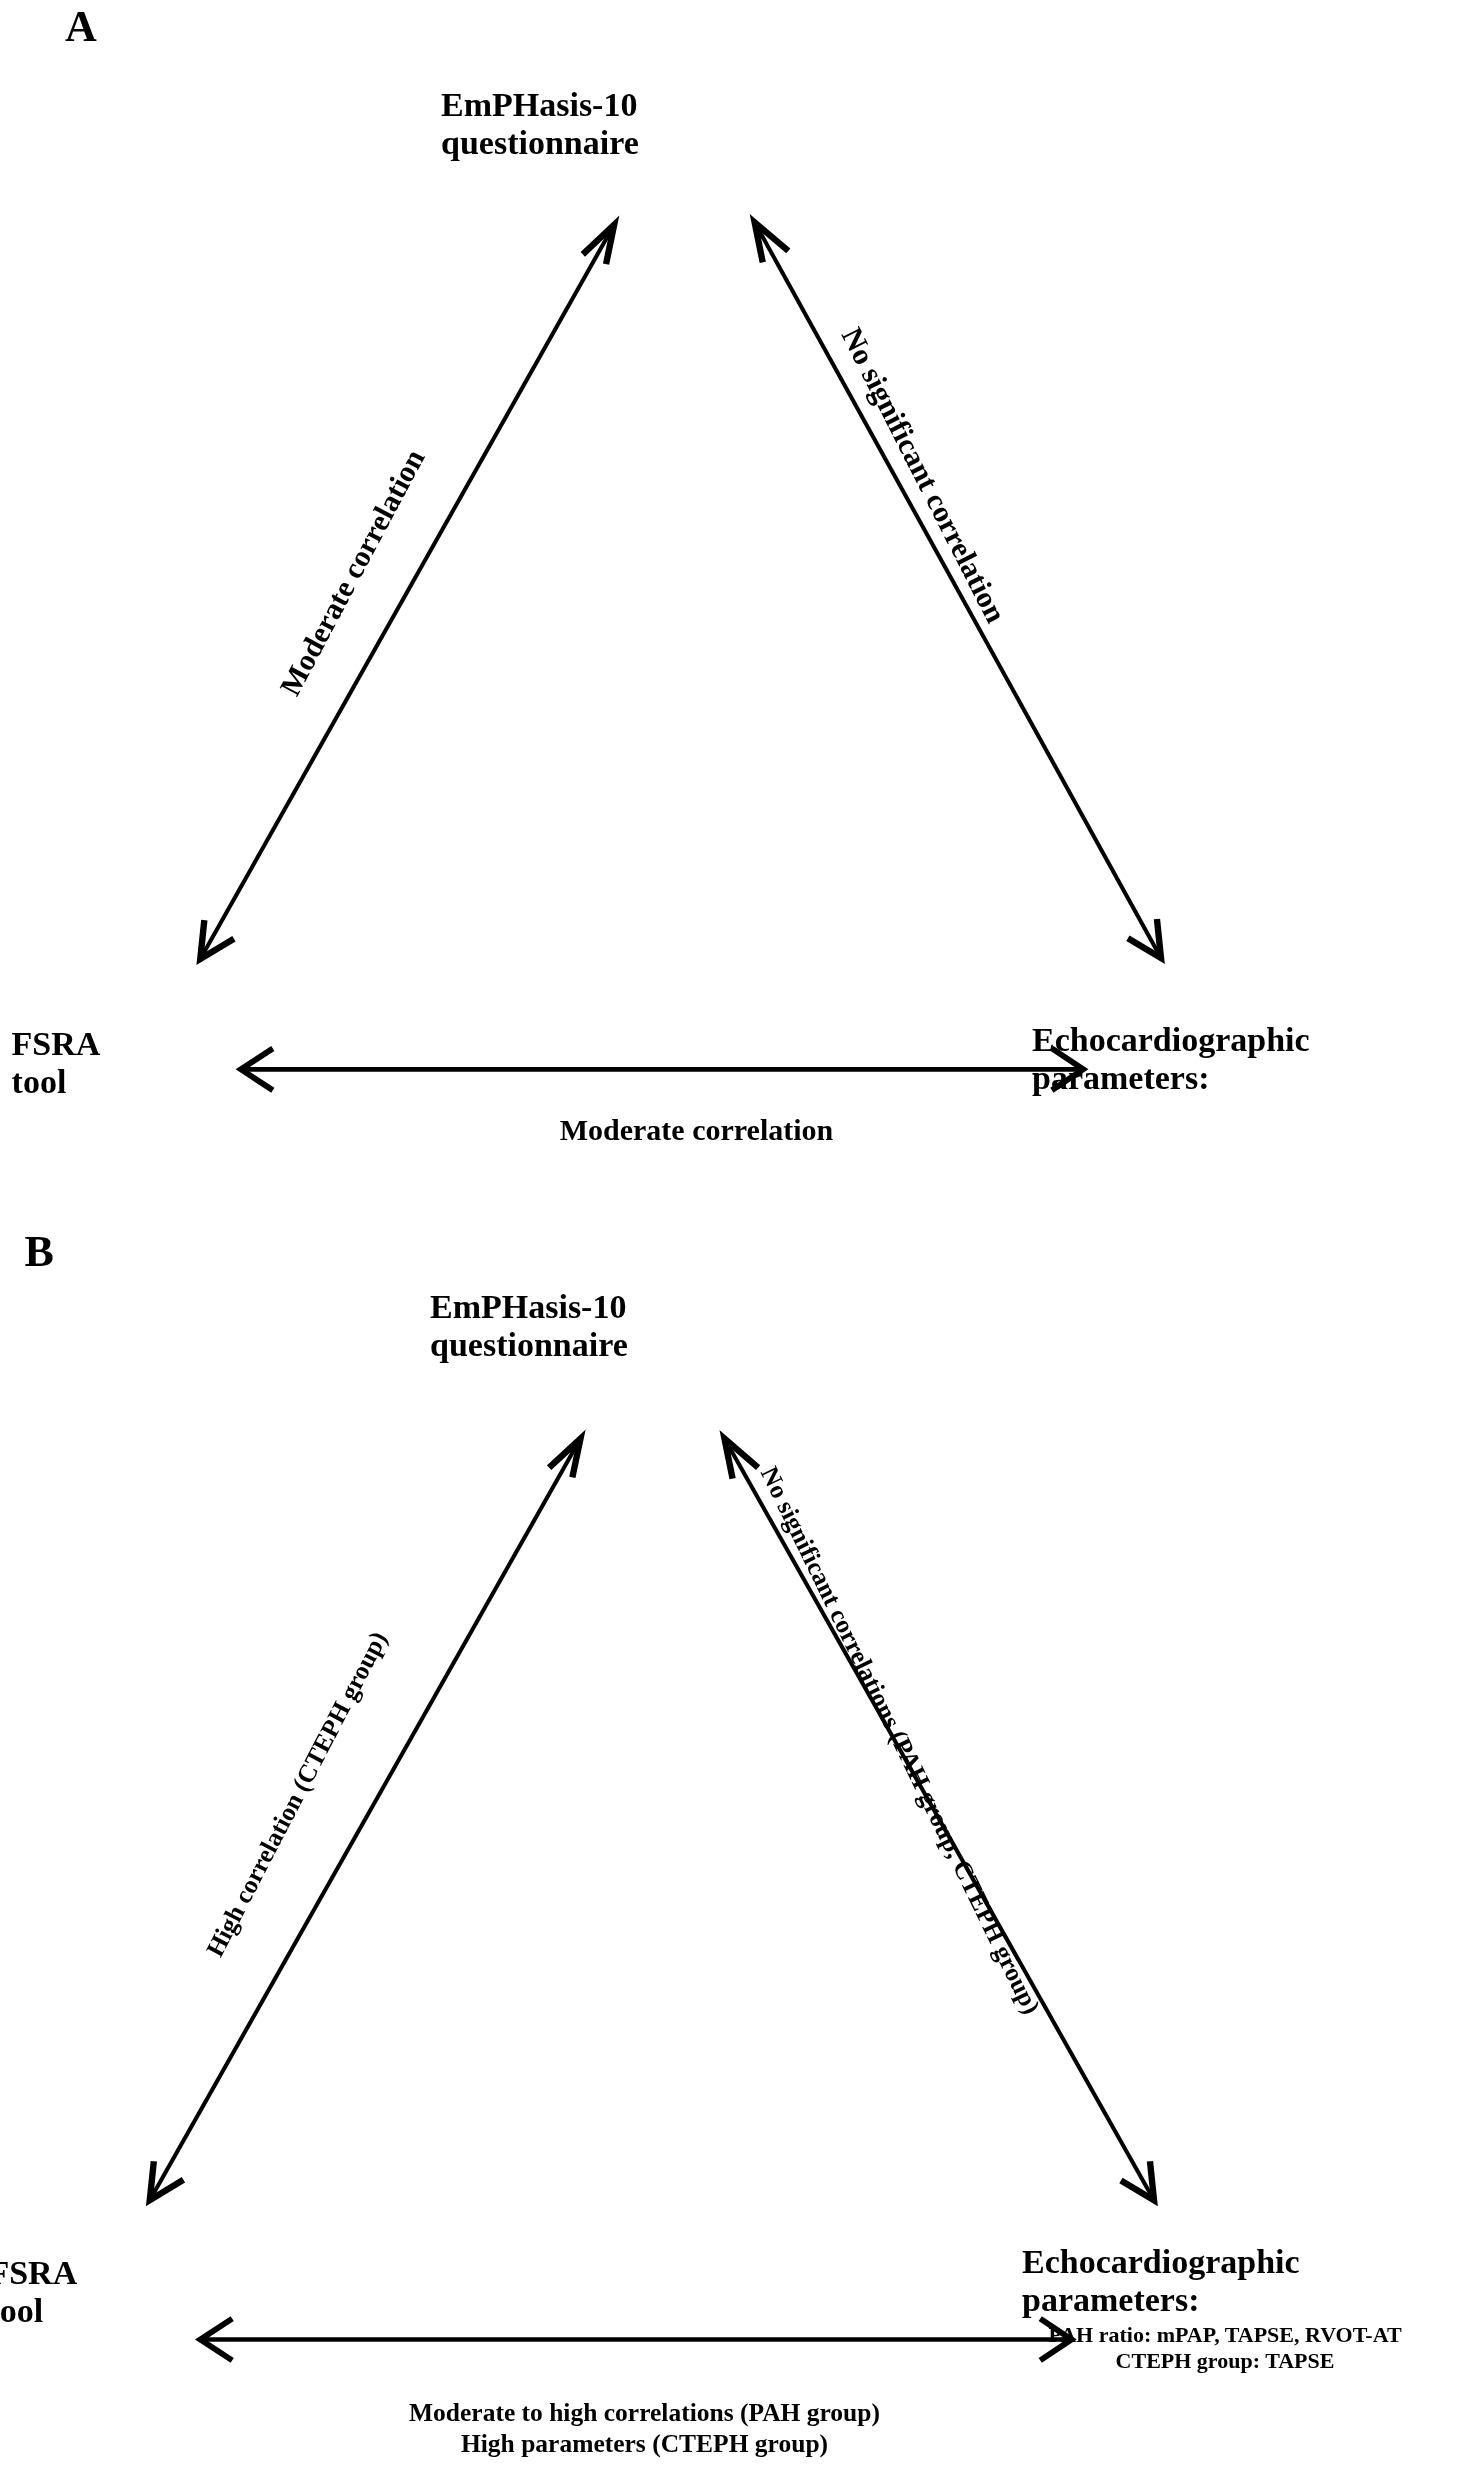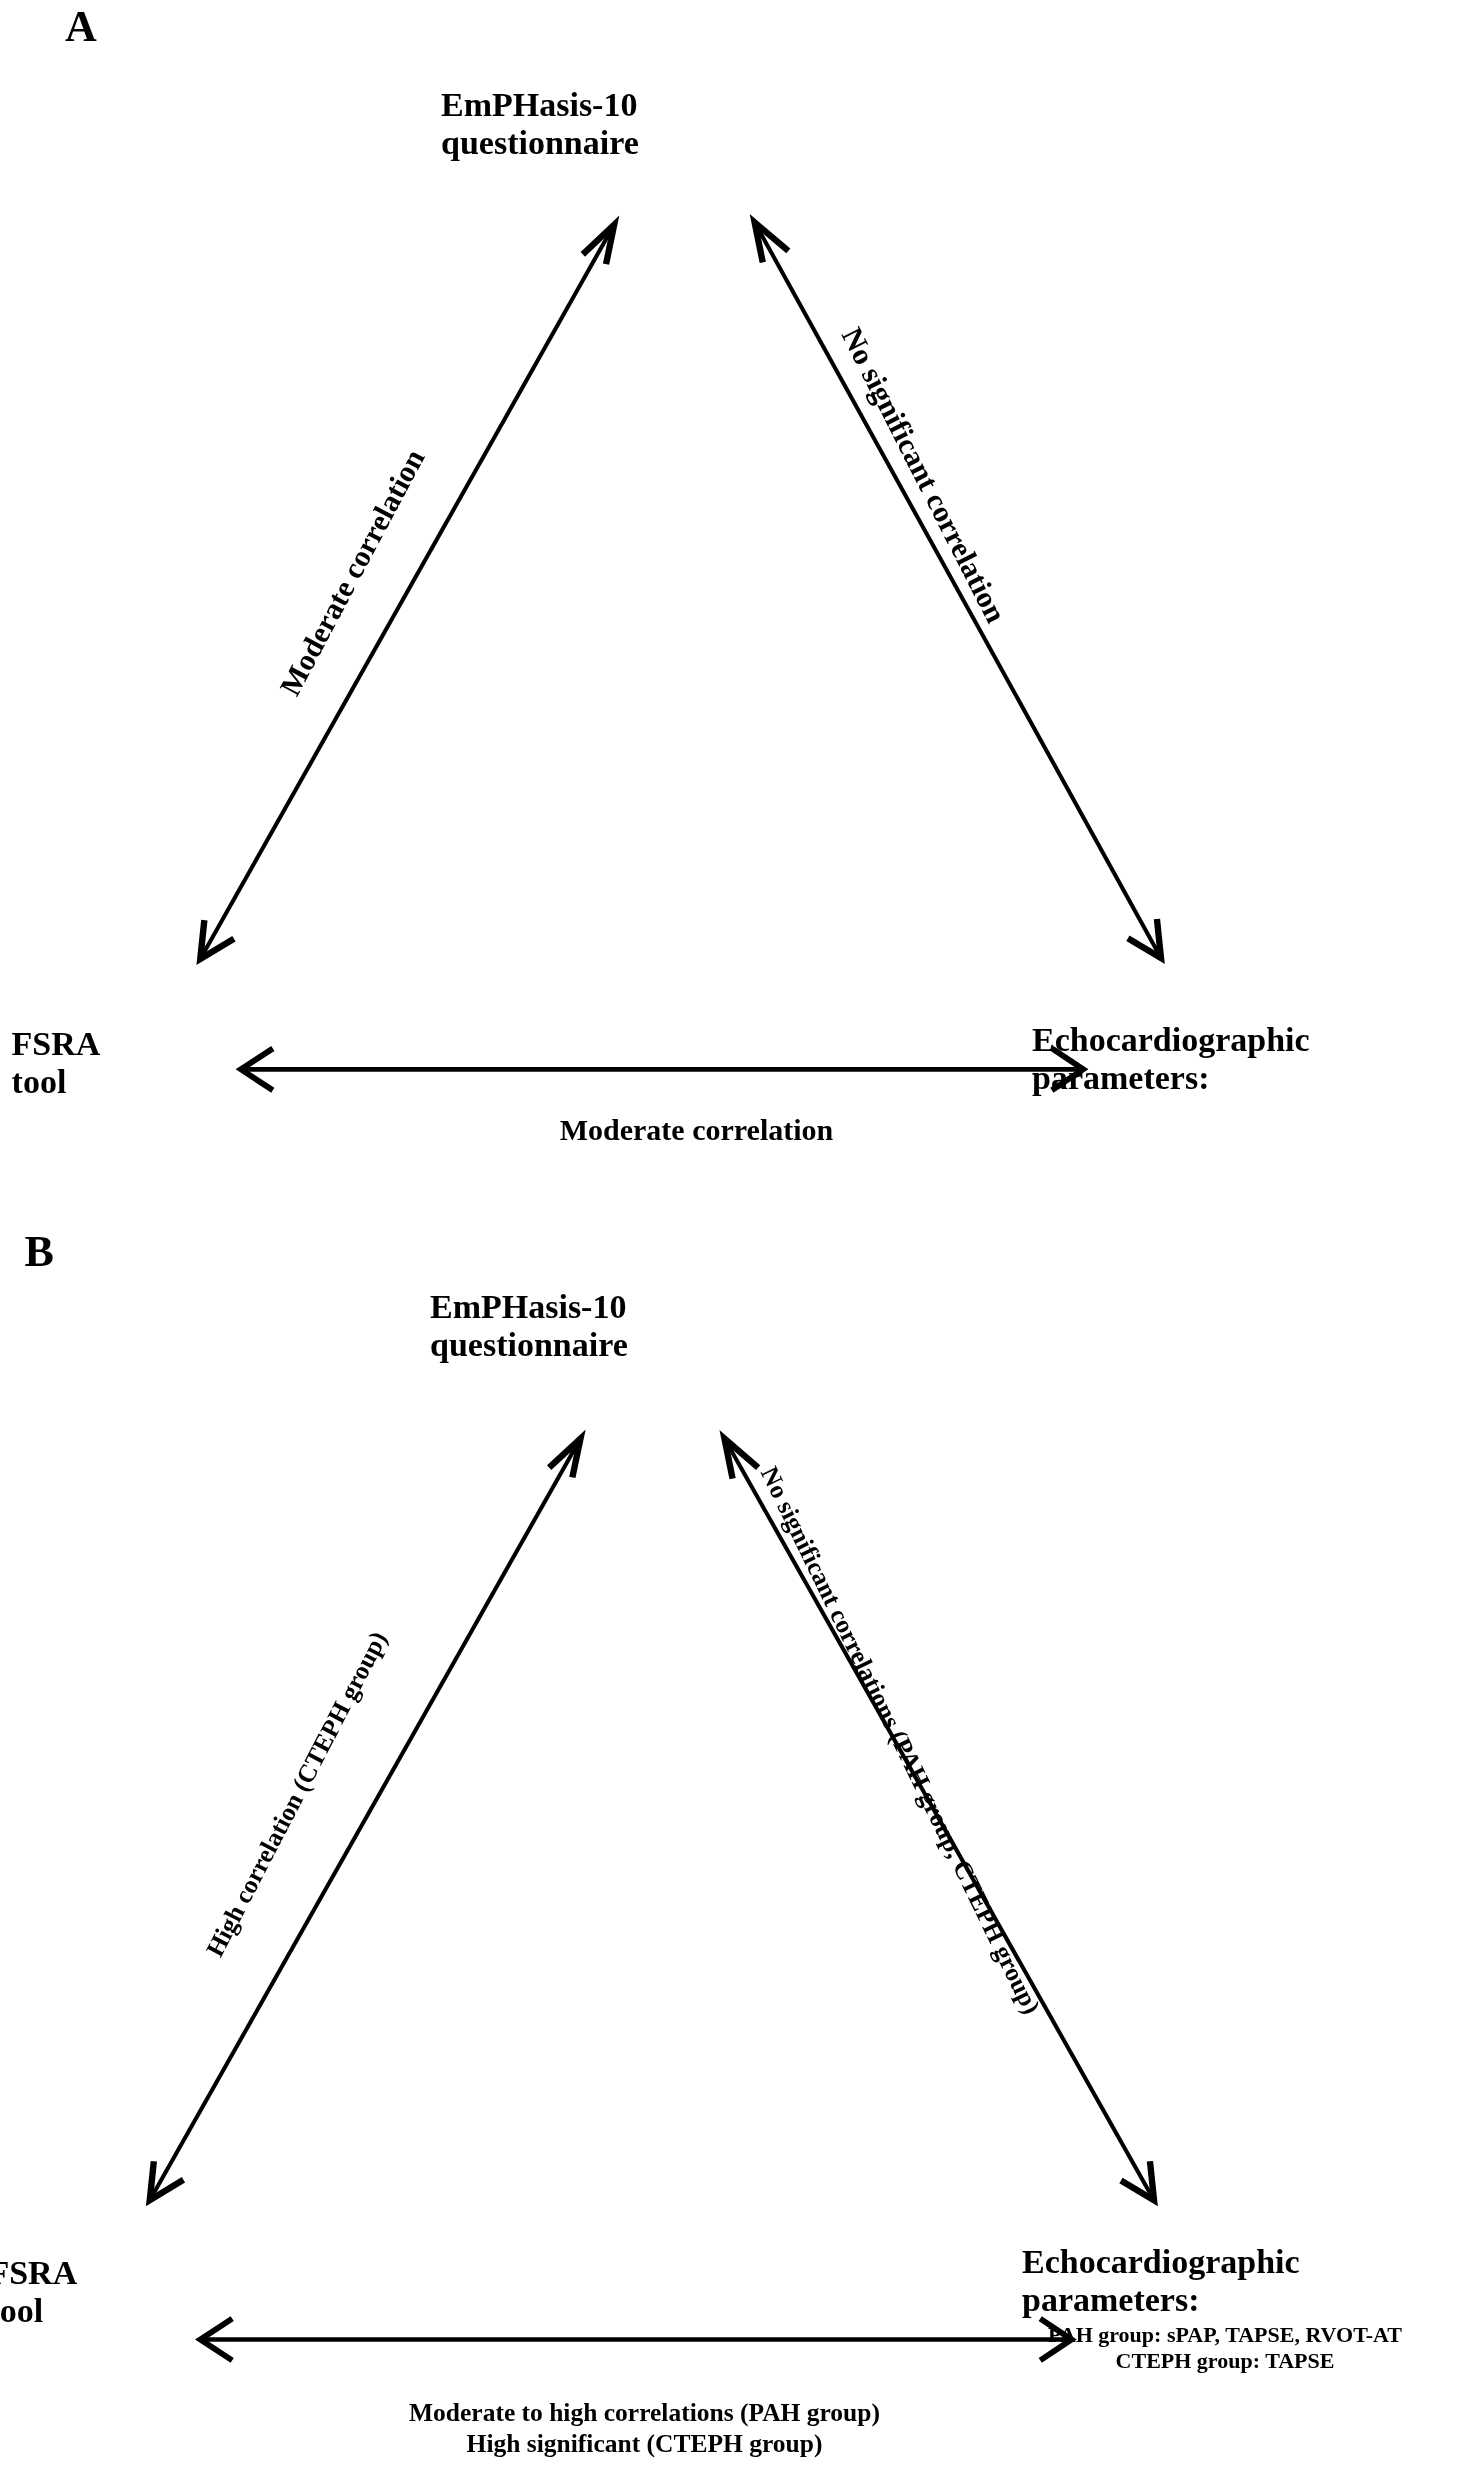--- a/index.html
+++ b/index.html
@@ -200,24 +200,24 @@
 
   <div class="node-label" id="b-apex-label">EmPHasis-10
 questionnaire</div>
 
   <div class="node-label" id="b-left-node">FSRA
 tool</div>
 
   <div class="node-label" id="b-right-node">Echocardiographic
 parameters:</div>
 
-  <div class="sub-label" id="b-right-sub">PAH group: sPAP, TAPSE, RVOT-AT
+  <div class="sub-label" id="b-right-sub">PAH ratio: mPAP, TAPSE, RVOT-AT
 CTEPH group: TAPSE</div>
 
   <div class="edge-label" id="b-left-edge">High correlation (CTEPH group)</div>
 
   <div class="edge-label" id="b-right-edge">No significant correlations (PAH group, CTEPH group)</div>
 
   <div class="edge-label-plain" id="b-bottom-edge">Moderate to high correlations (PAH group)
-High significant (CTEPH group)</div>
+High parameters (CTEPH group)</div>
 
 </div>
 
 
 </body></html>

